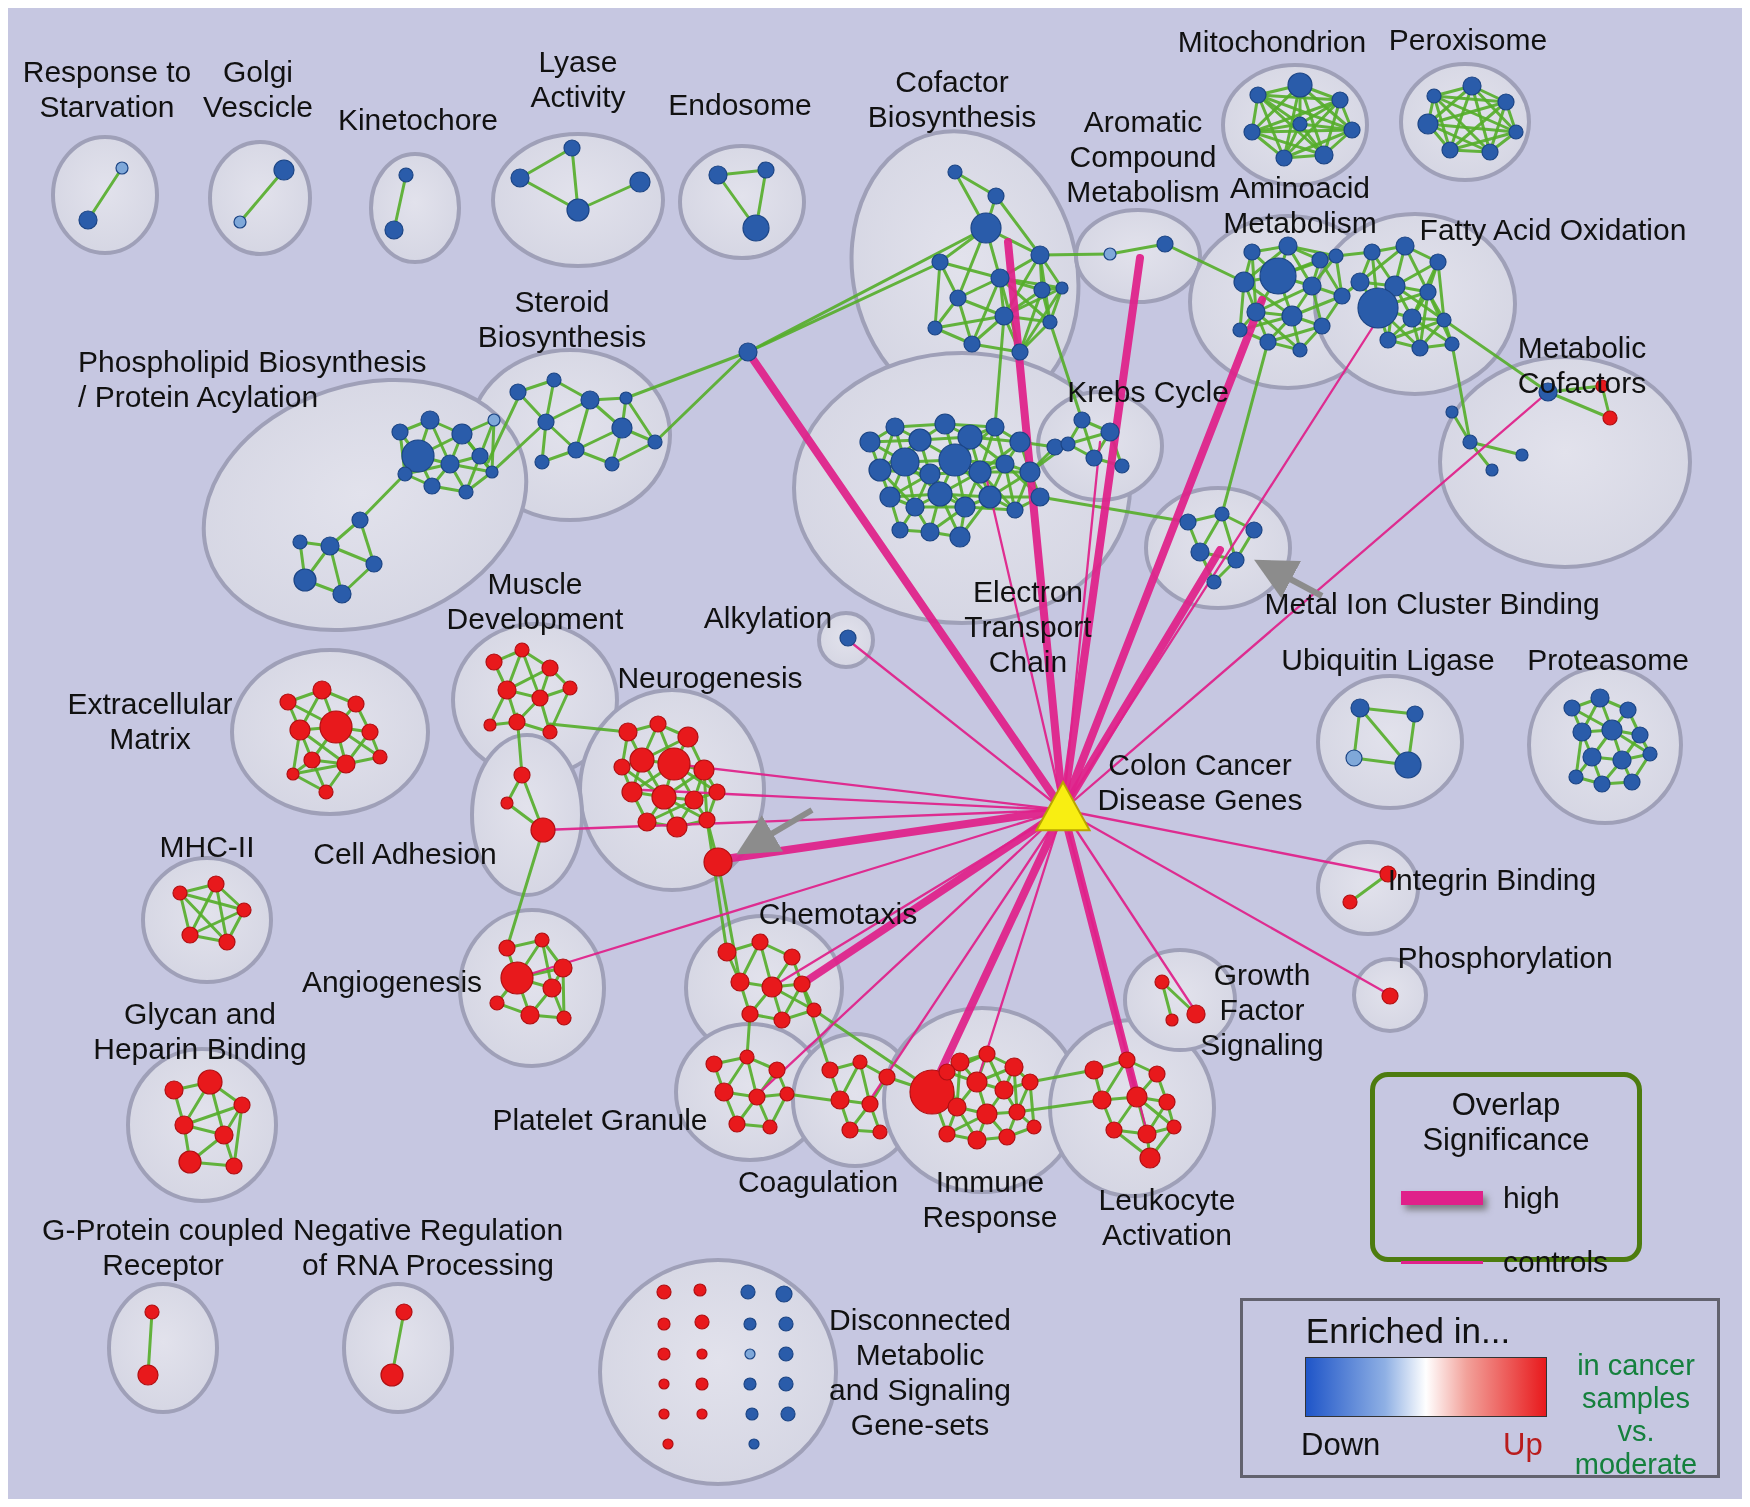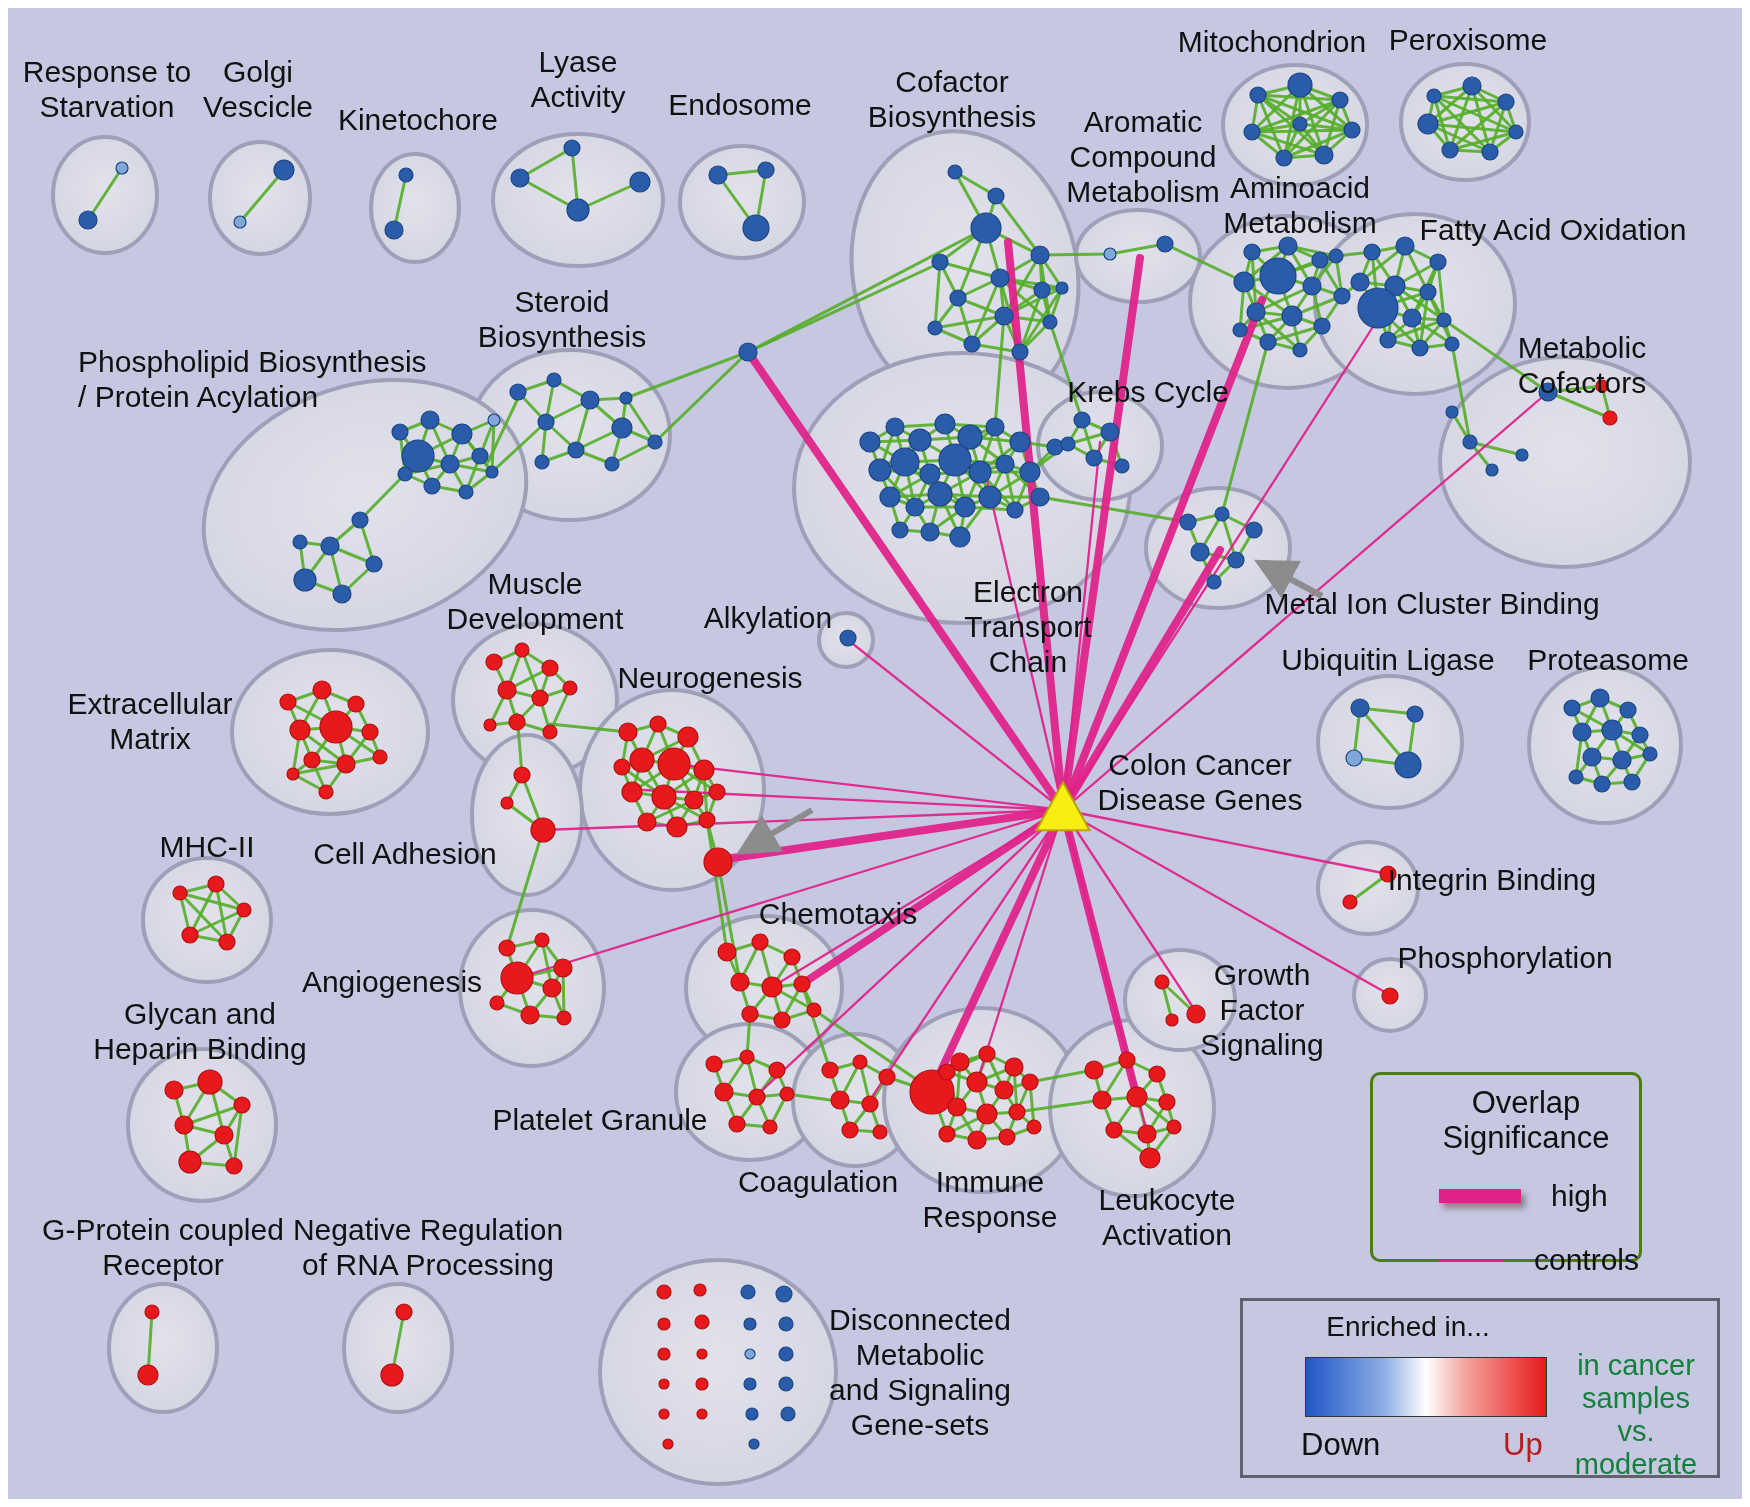--- a/index.html
+++ b/index.html
@@ -2,30 +2,30 @@
 <html><head>
 <meta charset="utf-8">
 <style>
   html,body{margin:0;padding:0;background:#ffffff;}
   .canvas{position:relative;width:1750px;height:1507px;background:#ffffff;overflow:hidden;
           font-family:"Liberation Sans", sans-serif;}
   .panel{position:absolute;left:8px;top:8px;right:8px;bottom:8px;background:#c6c7e1;}
   #net-svg{position:absolute;left:0;top:0;width:1750px;height:1507px;}
   #net-svg text{font-family:"Liberation Sans", sans-serif;fill:#111;}
   .legend-overlap{position:absolute;left:1370px;top:1072px;width:272px;height:190px;
-      border:3px solid #4d7c0f;border-radius:10px;box-sizing:border-box;padding-left:40px;}
+      border:5px solid #4d7c0f;border-radius:18px;box-sizing:border-box;}
   .lo-title{margin-top:10px;text-align:center;font-size:31px;line-height:35px;color:#111;}
-  .lo-row{display:flex;align-items:center;margin:24px 0 0 26px;gap:30px;}
+  .lo-row{display:flex;align-items:center;margin:24px 0 0 26px;gap:20px;}
   .lo-row.second{margin-top:30px;}
   .lo-high-swatch{width:82px;height:14px;background:#e0218a;box-shadow:4px 5px 6px rgba(110,110,110,0.8);}
   .lo-mod-swatch{width:82px;height:3px;background:#e0218a;}
   .lo-label{font-size:30px;color:#111;}
   .legend-enriched{position:absolute;left:1240px;top:1298px;width:480px;height:180px;
       border:3px solid #62626e;box-sizing:border-box;}
-  .le-title{position:absolute;left:40px;top:10px;width:250px;text-align:center;font-size:28px;color:#111;}
+  .le-title{position:absolute;left:40px;top:10px;width:250px;text-align:center;font-size:35px;color:#111;}
   .le-bar{position:absolute;left:62px;top:56px;width:240px;height:58px;border:1px solid #333;
       background:linear-gradient(to right,#1f55c8 0%,#8fb0e4 33%,#ffffff 50%,#f2a19a 67%,#e8191c 100%);}
   .le-down{position:absolute;left:58px;top:126px;font-size:31px;color:#111;}
   .le-up{position:absolute;left:260px;top:126px;font-size:31px;color:#b91c1c;}
   .le-side{position:absolute;left:314px;top:48px;width:158px;text-align:center;
       font-size:29px;line-height:33px;color:#15803d;}
 </style>
 </head>
 <body>
 

